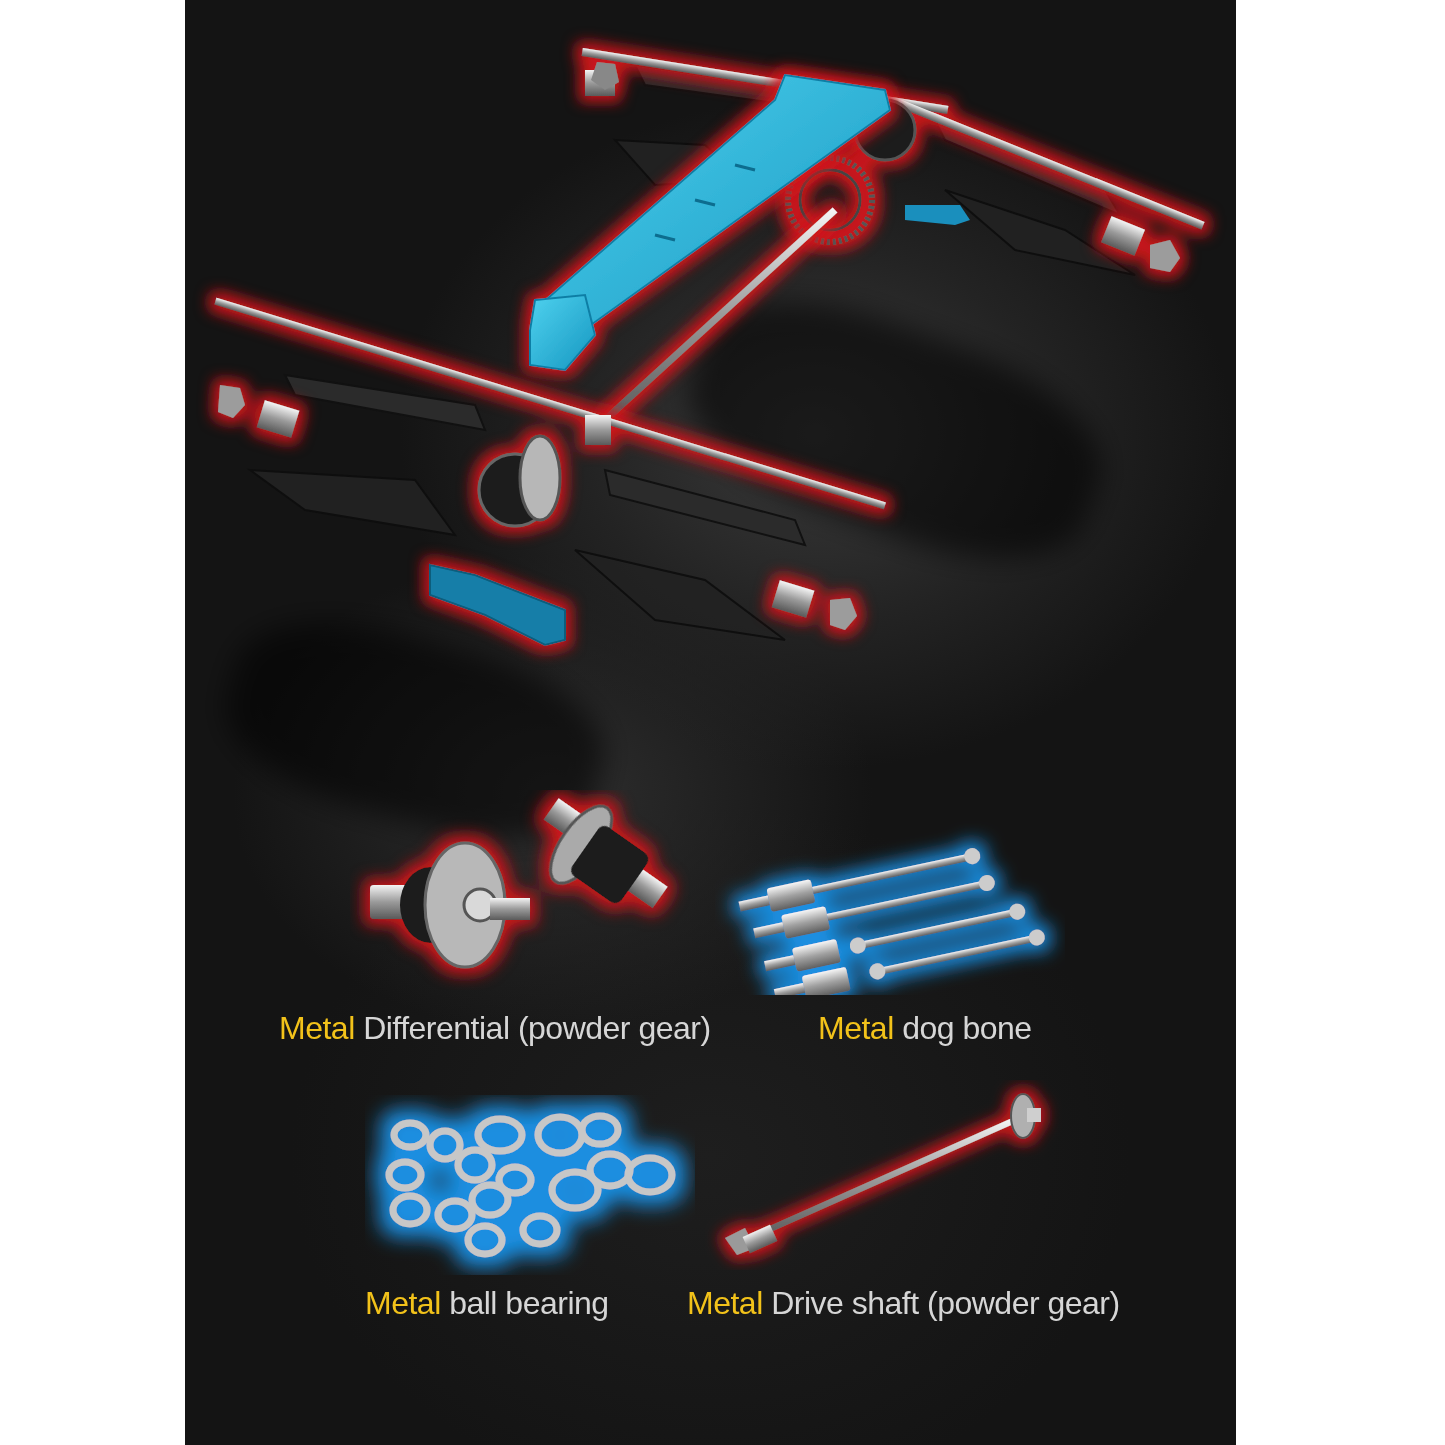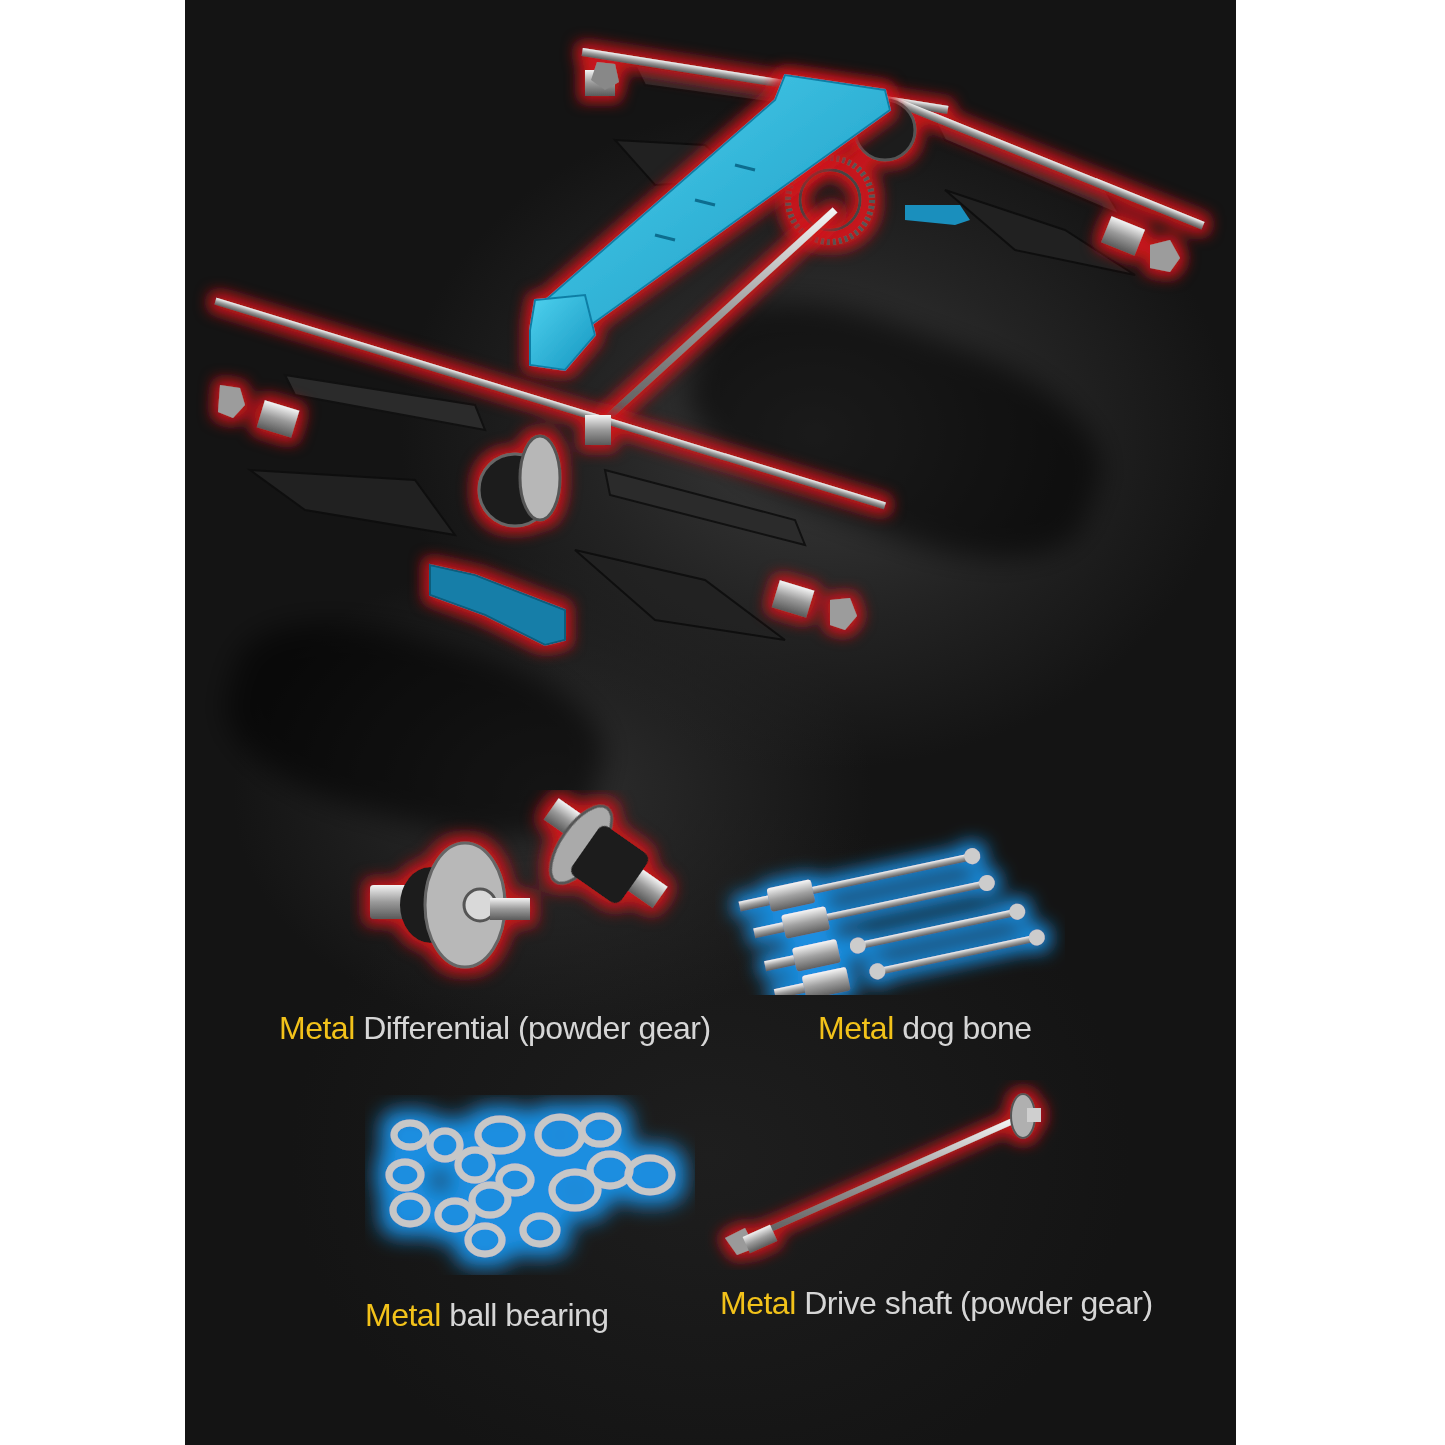--- a/index.html
+++ b/index.html
@@ -234,21 +234,21 @@
       <ellipse cx="125" cy="105" rx="18" ry="15"></ellipse>
       <ellipse cx="210" cy="95" rx="23" ry="18"></ellipse>
       <ellipse cx="245" cy="75" rx="20" ry="16"></ellipse>
       <ellipse cx="285" cy="80" rx="22" ry="17"></ellipse>
       <ellipse cx="45" cy="115" rx="17" ry="14"></ellipse>
       <ellipse cx="90" cy="120" rx="17" ry="14"></ellipse>
       <ellipse cx="120" cy="145" rx="17" ry="14"></ellipse>
       <ellipse cx="175" cy="135" rx="17" ry="14"></ellipse>
     </g>
   </svg>
-  <div class="label" style="left:180px;top:1285px;margin-top:12px;">
+  <div class="label" style="left:180px;top:1285px;">
     <span class="accent">Metal</span>
     <span class="rest">ball bearing</span>
   </div>
 
   <svg class="abs" style="left:520px;top:1080px;" width="360" height="190" viewBox="0 0 360 190">
     <defs>
       <filter id="redGlow3" x="-20%" y="-40%" width="140%" height="180%">
         <feMorphology operator="dilate" radius="5" in="SourceAlpha" result="d"></feMorphology>
         <feGaussianBlur in="d" stdDeviation="7" result="b"></feGaussianBlur>
         <feFlood flood-color="#c8161b"></feFlood>
@@ -265,18 +265,18 @@
       </linearGradient>
     </defs>
     <g filter="url(#redGlow3)">
       <line x1="45" y1="158" x2="310" y2="40" stroke="url(#chrome4)" stroke-width="6"></line>
       <polygon points="20,158 40,148 50,168 32,175" fill="#9a9a9a"></polygon>
       <rect x="40" y="150" width="30" height="18" fill="url(#chrome4)" transform="rotate(-24 55 159)"></rect>
       <ellipse cx="318" cy="36" rx="12" ry="22" fill="#b0b0b0" stroke="#555" stroke-width="2"></ellipse>
       <rect x="322" y="28" width="14" height="14" fill="#cfcfcf"></rect>
     </g>
   </svg>
-  <div class="label" style="left:502px;top:1285px;margin-left:33px;">
+  <div class="label" style="left:502px;top:1285px;">
     <span class="accent">Metal</span>
     <span class="rest">Drive shaft (powder gear)</span>
   </div>
 
 </div>
 
 </body></html>

